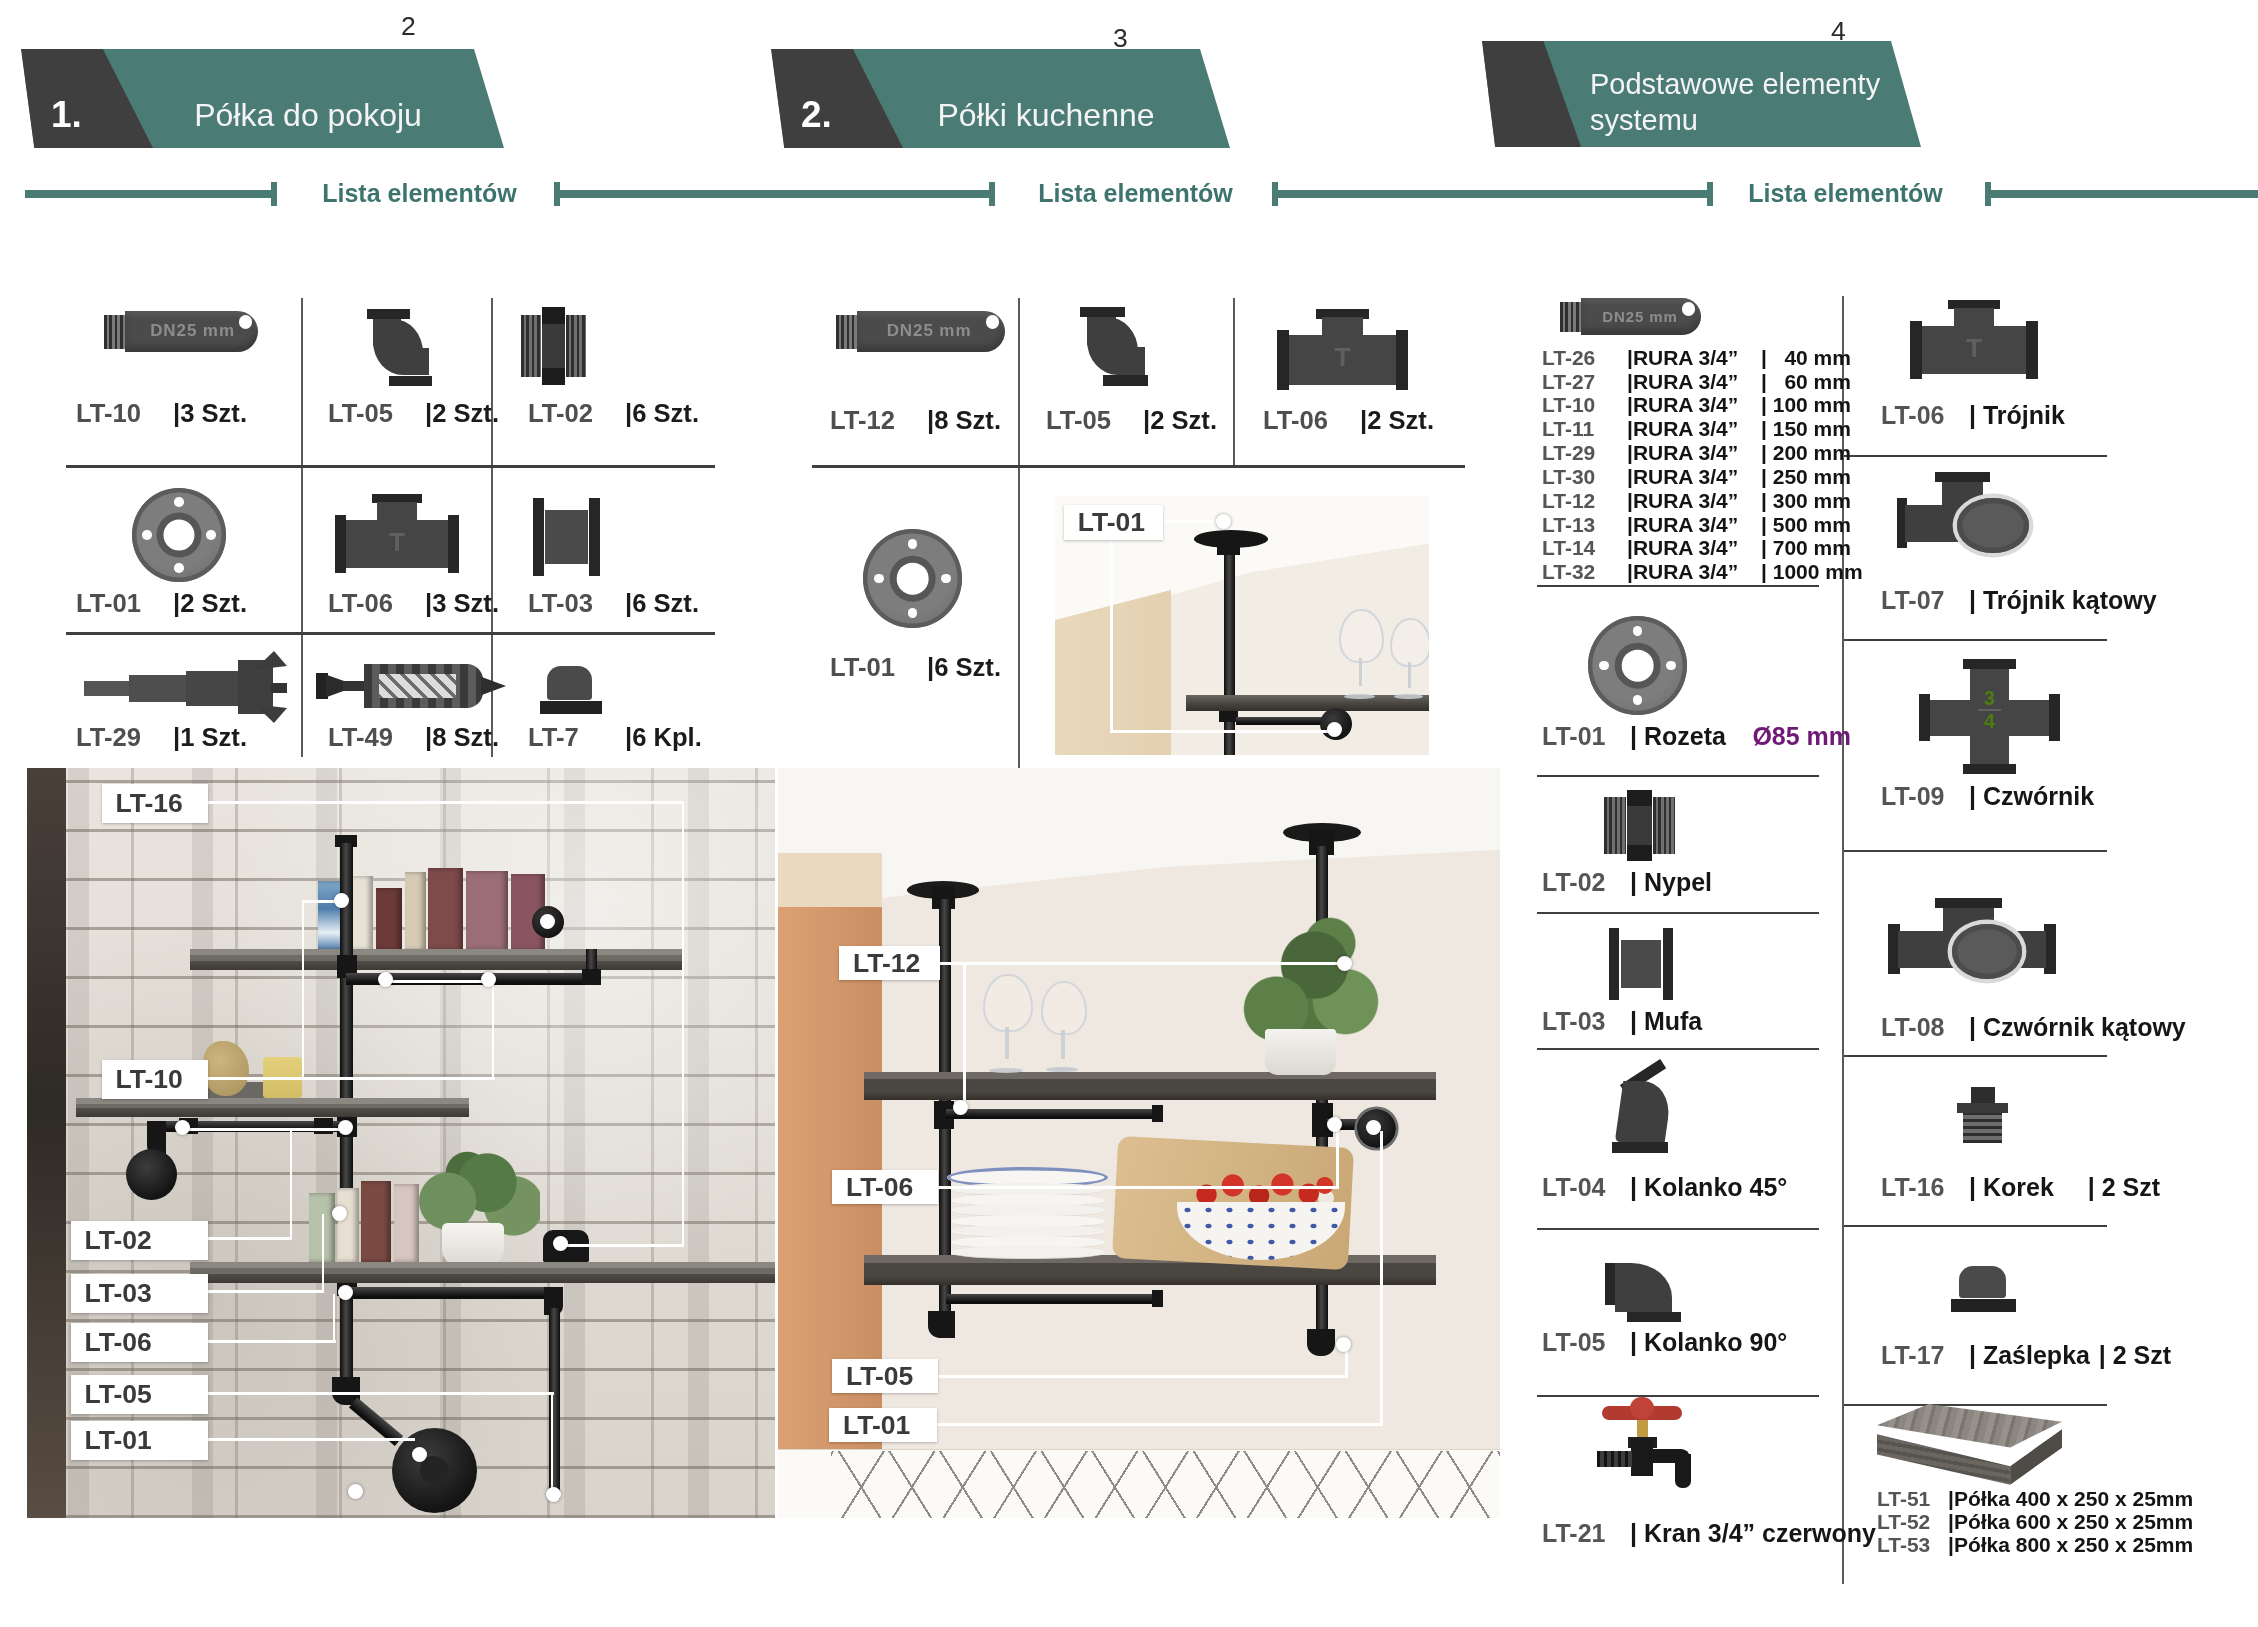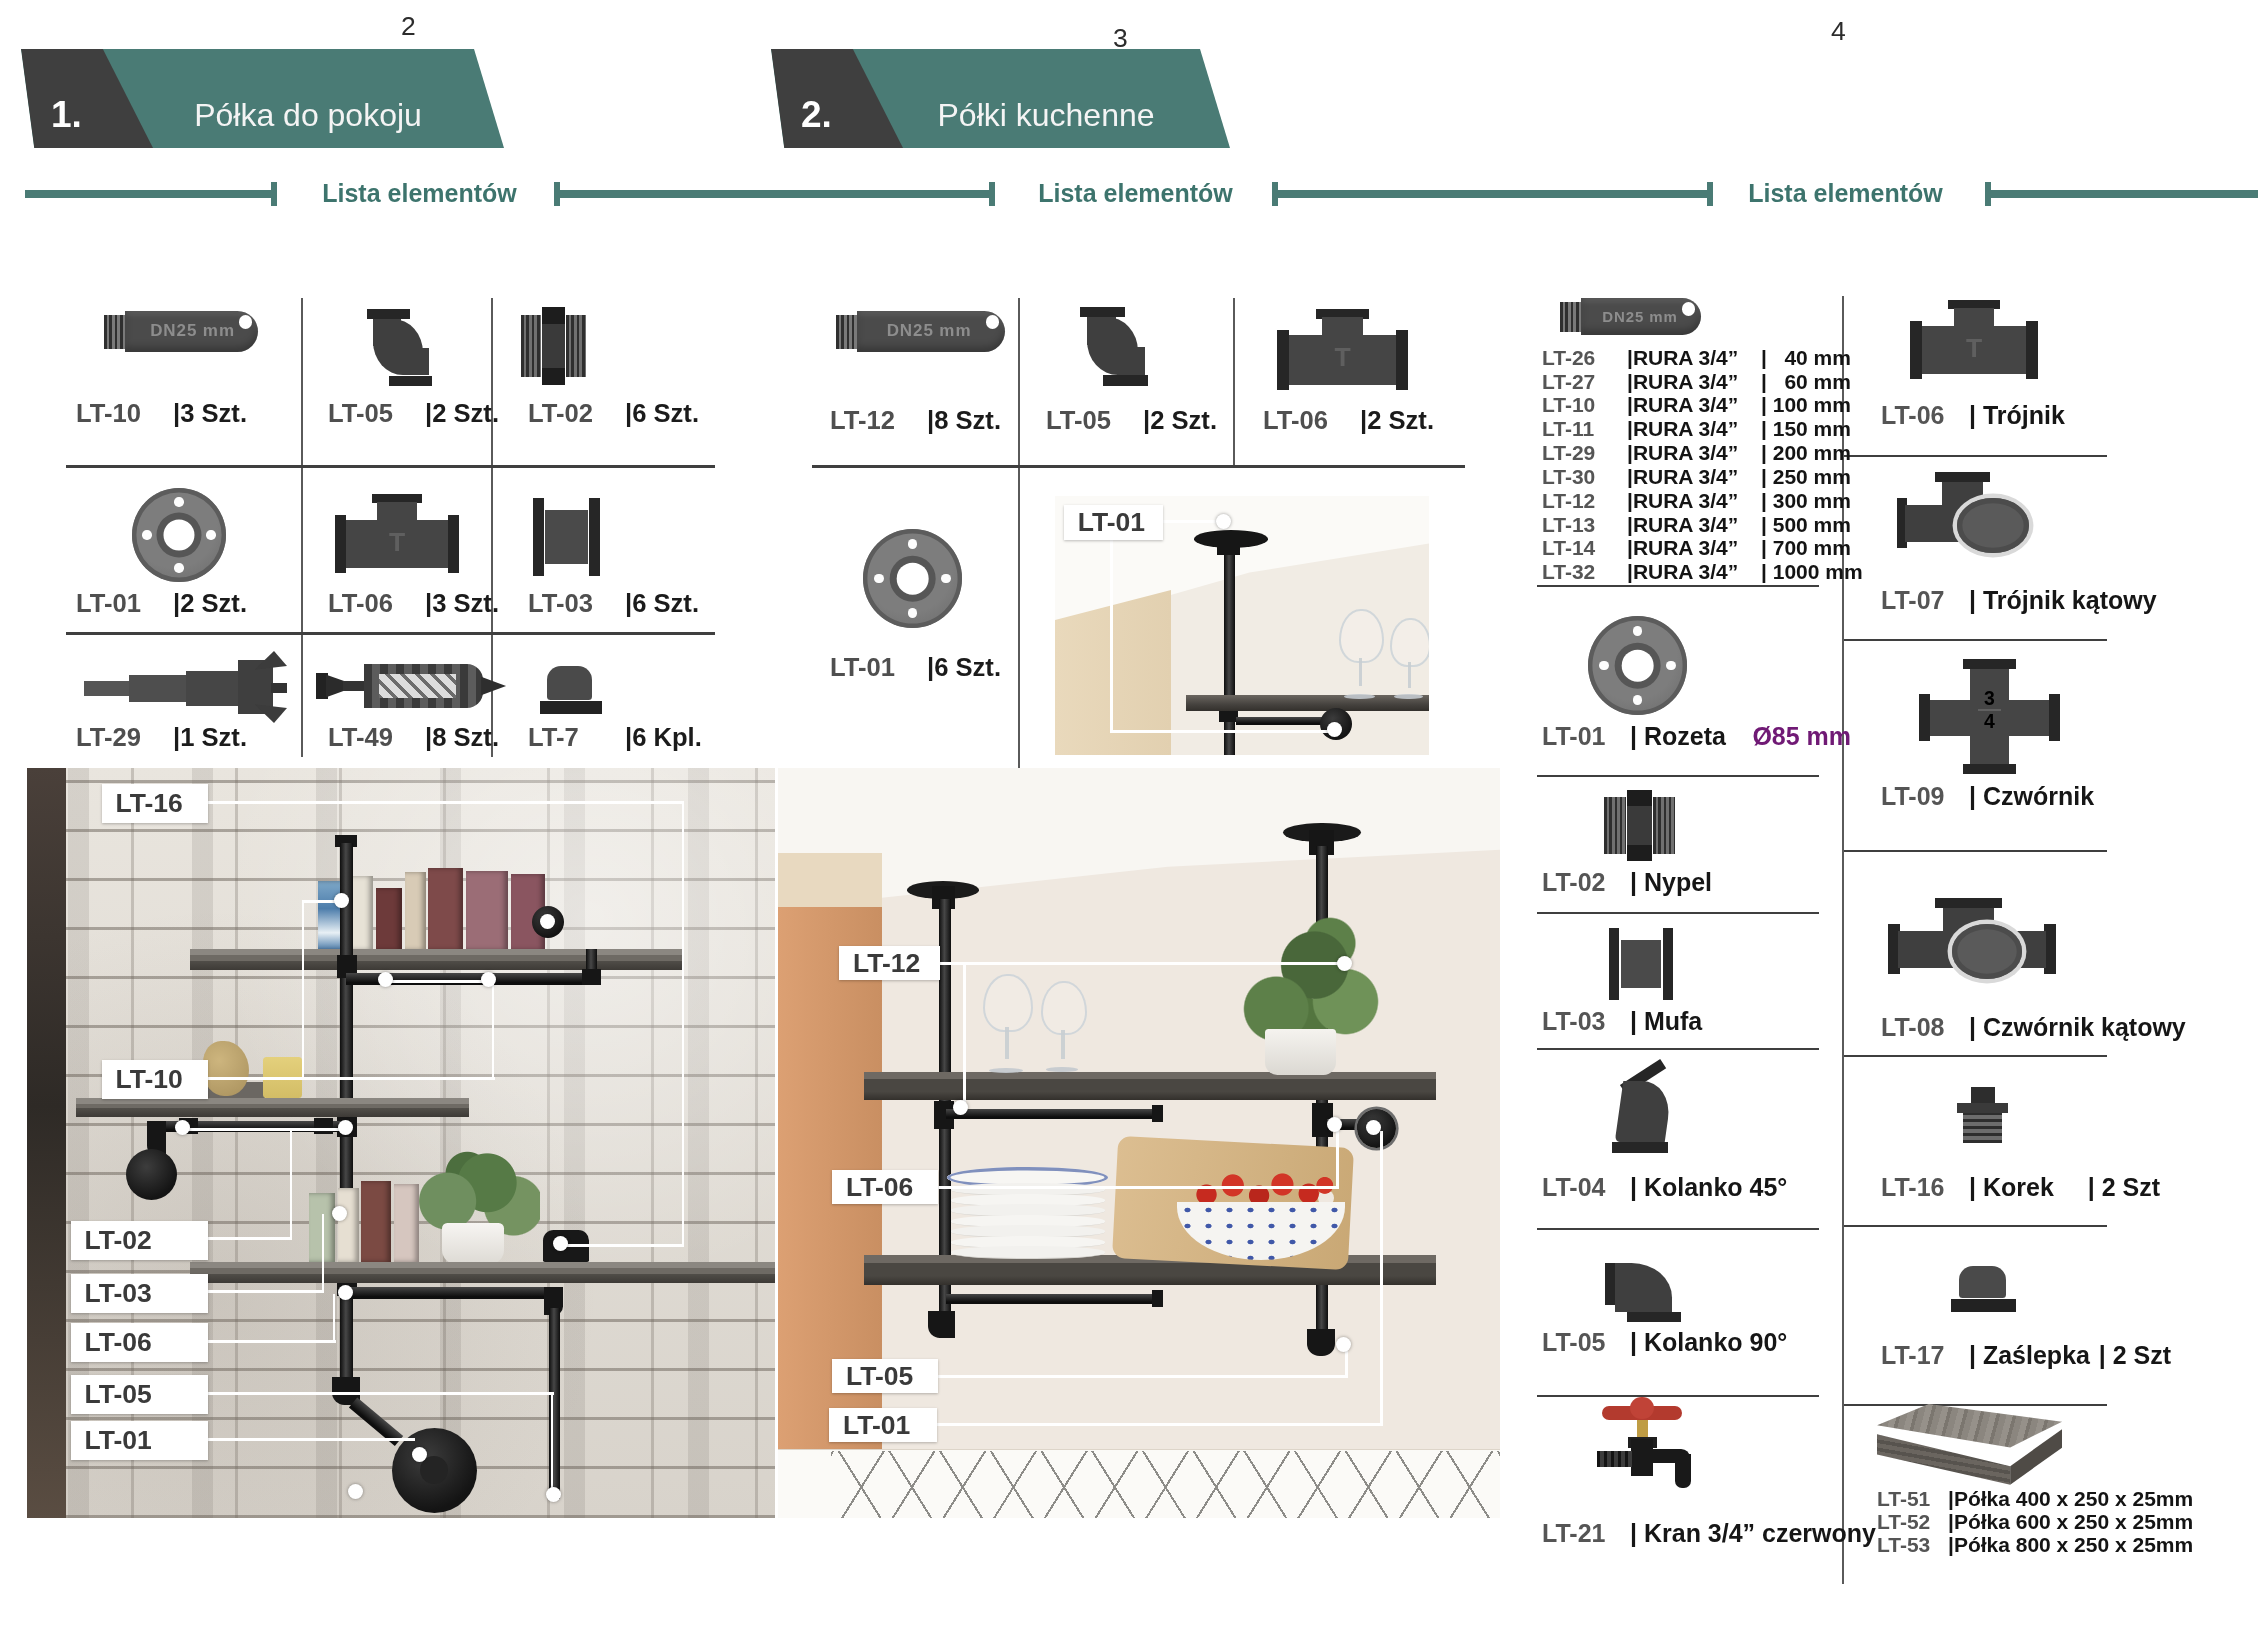--- a/index.html
+++ b/index.html
@@ -93,21 +93,21 @@
   .ic-el45 .g-b{position:absolute;left:22%;top:14%;width:54%;height:62%;background:#3f3f3f;
      border-top-right-radius:62%;border-bottom-left-radius:10%;transform:skewX(-8deg);}
   .ic-el45 .g-cb{position:absolute;left:14%;top:76%;width:60%;height:11%;background:#262626;}
   
   .ic-cross .c-h{position:absolute;left:8%;right:8%;top:36%;height:30%;background:#454545;}
   .ic-cross .c-v{position:absolute;left:36%;width:28%;top:10%;bottom:10%;background:#454545;}
   .ic-cross .c-ct{position:absolute;left:31%;width:38%;top:2%;height:8%;background:#262626;}
   .ic-cross .c-cb{position:absolute;left:31%;width:38%;bottom:2%;height:8%;background:#262626;}
   .ic-cross .c-cl{position:absolute;left:0;width:8%;top:31%;height:40%;background:#262626;}
   .ic-cross .c-cr{position:absolute;right:0;width:8%;top:31%;height:40%;background:#262626;}
-  .ic-cross .c-tx{position:absolute;left:0;right:0;top:26%;text-align:center;color:#000000;font-weight:bold;font-size:19.4px;line-height:21px;}
+  .ic-cross .c-tx{position:absolute;left:0;right:0;top:26%;text-align:center;color:#4d7c0f;font-weight:bold;font-size:19.4px;line-height:21px;}
   .ic-cross .c-tx .fl{display:block;width:23px;margin:0 auto;border-bottom:2.6px solid #606060;}
   
   .ic-ang .a-h{position:absolute;left:6%;right:6%;top:38%;height:42%;background:#3f3f3f;}
   .ic-ang .a-cl{position:absolute;left:0;width:7%;top:30%;height:56%;background:#262626;}
   .ic-ang .a-cr{position:absolute;right:0;width:7%;top:30%;height:56%;background:#262626;}
   .ic-ang .a-v{position:absolute;left:33%;width:30%;top:11%;height:30%;background:#3f3f3f;}
   .ic-ang .a-ct{position:absolute;left:28%;width:40%;top:0;height:11%;background:#262626;}
   .ic-ang .a-o{position:absolute;left:44%;top:30%;width:52%;height:62%;border-radius:50%;
      background:#5a5a5a;box-shadow:0 0 0 4.4px #d9d9d9, inset 0 0 0 5.3px #4c4c4c;} .ic-ang.no-r .a-h{right:14%;}
   
@@ -190,20 +190,27 @@
   </div>
   <div class="pagenum" style="left:401px;top:10.6px;">2</div>
 
   <div class="tab" style="left:771px;top:49px;width:459px;height:99px;">
     <div class="darkbox"></div>
     <div class="tabnum">2.</div>
     <div class="tabtitle">Półki kuchenne</div>
   </div>
   <div class="pagenum" style="left:1113px;top:23px;">3</div>
 
+  <div class="tab" style="left:1482px;top:41px;width:439px;height:106px;">
+    <div class="darkbox" style="width:99px;"></div>
+    <div class="tabtitle2">
+      <span>Podstawowe elementy</span><br>
+      <span>systemu</span>
+    </div>
+  </div>
   <div class="pagenum" style="left:1831px;top:16px;">4</div>
 
   <div class="hbar" style="left:25px;width:252px;"></div>
   <div class="tick" style="left:271px;"></div>
   <div class="listatxt" style="left:318px;width:203px;">Lista elementów</div>
   <div class="tick" style="left:554px;"></div>
   <div class="hbar" style="left:554px;width:441px;"></div>
   <div class="tick" style="left:989px;"></div>
   <div class="listatxt" style="left:1034px;width:203px;">Lista elementów</div>
   <div class="tick" style="left:1272px;"></div>

